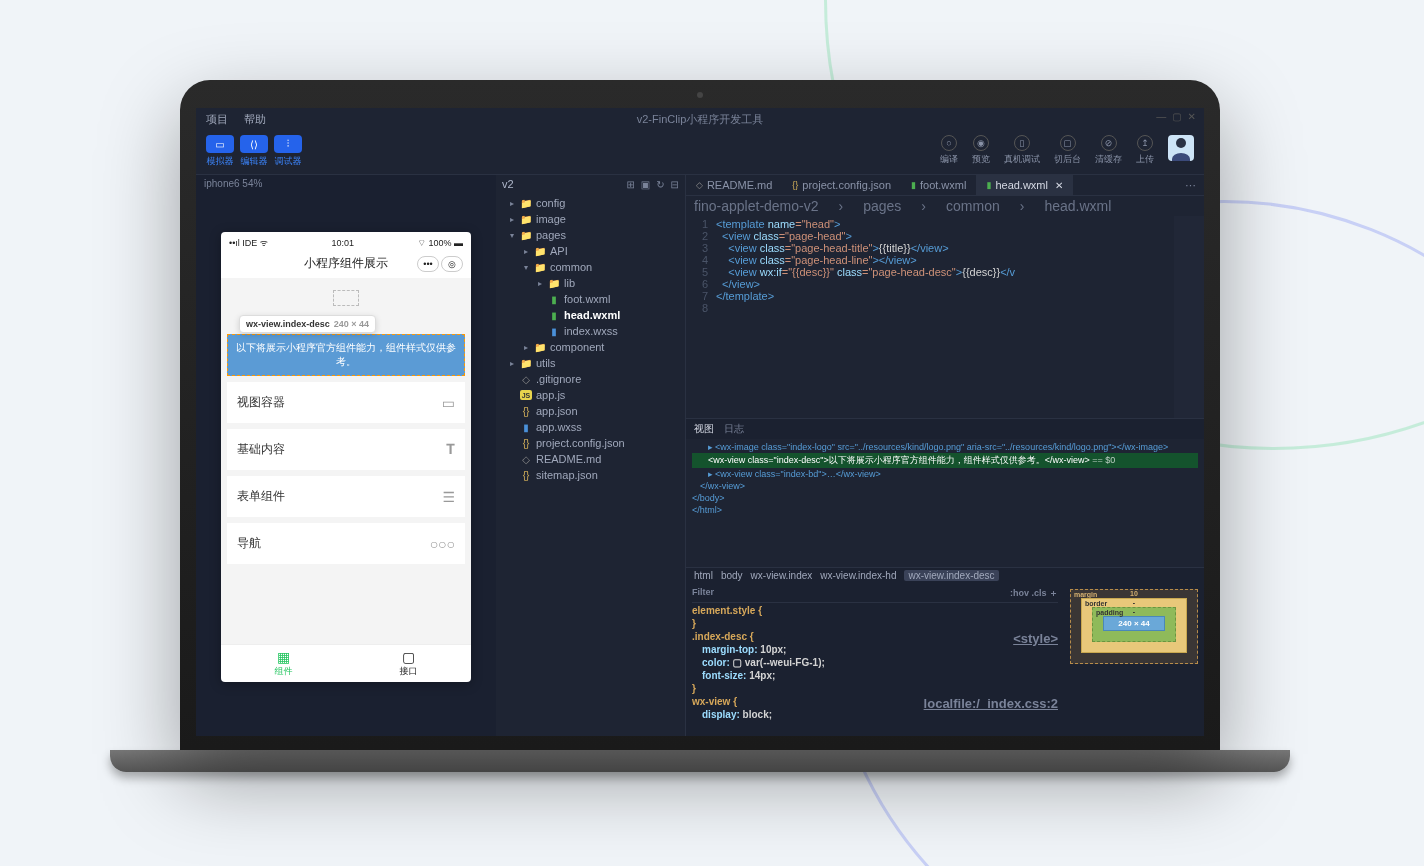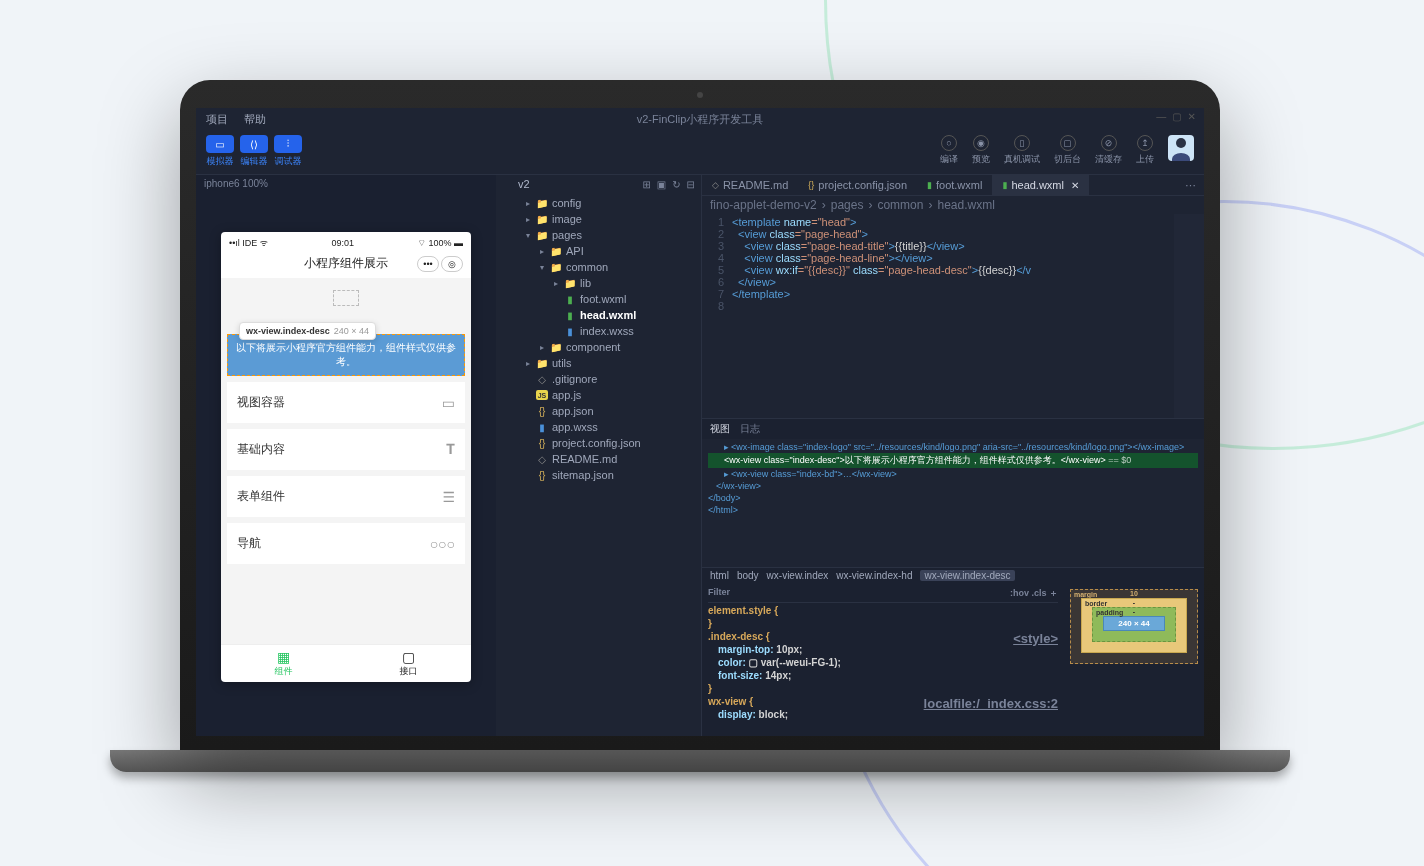--- a/index.html
+++ b/index.html
@@ -53,34 +53,34 @@
 
 
 .sim { width: 300px; background: #1a2030; display: flex; flex-direction: column; }
 .simbar { font-size: 10px; padding: 3px 8px; color: #7a8399; }
 .phone { margin: 40px auto 0; width: 250px; height: 450px; background: #fff; border-radius: 4px; box-shadow: 0 2px 12px rgba(0,0,0,0.3); display: flex; flex-direction: column; color: #222; overflow: hidden; }
 .statusbar { display: flex; justify-content: space-between; padding: 4px 8px 0; font-size: 9px; align-items: center; }
 .navbar { display: flex; justify-content: center; align-items: center; padding: 6px; font-size: 12px; font-weight: 500; position: relative; text-align: right; }
 .navbar .menu { position: absolute; right: 8px; display: flex; gap: 2px; }
 .navbar .mb { width: 22px; height: 16px; border: 1px solid #ccc; border-radius: 8px; font-size: 9px; display: flex; align-items: center; justify-content: center; }
 .phone-body { flex: 1; background: #f4f4f4; padding: 6px; display: flex; flex-direction: column; gap: 6px; position: relative; }
-.tooltip { position: absolute; top: 44px; left: 18px; background: #fff; border: 1px solid #ddd; border-radius: 4px; padding: 3px 6px; font-size: 9px; box-shadow: 0 2px 6px rgba(0,0,0,0.15); z-index: 5; }
+.tooltip { position: absolute; top: 37px; left: 18px; background: #fff; border: 1px solid #ddd; border-radius: 4px; padding: 3px 6px; font-size: 9px; box-shadow: 0 2px 6px rgba(0,0,0,0.15); z-index: 5; font-weight: bold; }
 .tooltip b { color: #333; }
 .tooltip span { color: #999; margin-left: 4px; }
 .imgph { height: 16px; width: 26px; margin: 6px auto 0; border: 1px dashed #bbb; }
 .hilite { background: #5b9bd5; color: #fff; padding: 6px; font-size: 10px; text-align: center; margin-top: 22px; border: 1px dashed #f90; }
 .row { background: #fff; padding: 12px 10px; display: flex; justify-content: space-between; align-items: center; font-size: 12px; color: #333; }
 .row .ri { color: #999; font-size: 14px; }
 .tabbar { display: flex; border-top: 1px solid #eee; }
 .tabbar .ti { flex: 1; text-align: center; padding: 4px; font-size: 9px; }
 .tabbar .ti.active { color: #22c55e; }
 .tabbar .tico { font-size: 14px; display: block; }
 
 
-.explorer { width: 190px; background: #1e2433; border-right: 1px solid #2a3142; display: flex; flex-direction: column; margin-left: 16px; }
+.explorer { width: 190px; background: #1e2433; border-right: 1px solid #2a3142; display: flex; flex-direction: column; }
 .exphdr { display: flex; justify-content: space-between; align-items: center; padding: 3px 6px; font-size: 11px; color: #b0b8cc; }
 .exphdr .hicons { display: flex; gap: 6px; font-size: 10px; color: #7a8399; }
 .tree { flex: 1; overflow: hidden; font-size: 11px; padding: 2px 0; }
 .tn { display: flex; align-items: center; gap: 4px; padding: 2px 4px; cursor: pointer; white-space: nowrap; }
 .tn .arr { width: 8px; font-size: 8px; text-align: center; color: #7a8399; }
 .tn .fico { width: 12px; text-align: center; font-size: 10px; }
 .folder { color: #4a90d9; }
 .fjs { color: #e8d44d; background: #e8d44d; border-radius: 2px; width: 12px; height: 10px; font-size: 7px; display: inline-flex; align-items: center; justify-content: center; color: #333; font-weight: bold; }
 .fjson { color: #d4b05a; font-size: 9px; }
 .fwxml { color: #4caf50; font-size: 9px; }
@@ -88,21 +88,21 @@
 .fmd { color: #888; font-size: 9px; }
 .d1 { padding-left: 12px; } .d2 { padding-left: 26px; } .d3 { padding-left: 40px; }
 
 
 .edcol { flex: 1; display: flex; flex-direction: column; min-width: 0; }
 .tabs { display: flex; background: #1e2433; border-bottom: 1px solid #2a3142; font-size: 11px; align-items: center; }
 .tab { padding: 4px 10px; display: flex; align-items: center; gap: 4px; color: #8a93a8; cursor: pointer; }
 .tab.active { background: #2a3142; color: #d4d8e3; }
 .tab .cls { font-size: 10px; margin-left: 3px; }
 .tabs .dots { margin-left: auto; padding: 0 8px; color: #7a8399; }
-.crumbs { font-size: 12px; padding: 2px 8px; color: #6a7388; display: flex; gap: 5px; }
+.crumbs { font-size: 14px; padding: 2px 8px; color: #6a7388; display: flex; gap: 20px; }
 .editor { flex: 1; background: #1e2433; padding: 2px 0; overflow: hidden; font-family: Consolas, monospace; font-size: 11px; position: relative; }
 .minimap { position: absolute; right: 0; top: 0; width: 30px; height: 100%; background: #232a3c; opacity: 0.5; }
 .ln { display: flex; }
 .ln .num { width: 30px; text-align: right; color: #4a5468; padding-right: 8px; flex-shrink: 0; }
 .ln .code { white-space: pre; }
 .tag { color: #569cd6; } .attr { color: #9cdcfe; } .str { color: #ce9178; } .txt { color: #d4d4d4; }
 
 
 .devtools { height: 318px; background: #1b2130; border-top: 1px solid #2a3142; display: flex; flex-direction: column; }
 .dttabs { display: flex; gap: 10px; padding: 3px 8px; font-size: 10px; }
@@ -196,25 +196,25 @@
               <div class="ico">↥</div>
               <span>上传</span>
             </div>
         <div class="avatar"></div>
       </div>
     </div>
 
     <div class="workarea">
 
       <div class="sim">
-        <div class="simbar">iphone6 100%</div>
+        <div class="simbar">iphone6 54%</div>
         <div class="phone">
           <div class="statusbar">
             <span><span>••ıl </span><span>IDE</span><span> ᯤ</span></span>
-            <span>09:01</span>
+            <span>10:01</span>
             <span><span>⌔ </span><span>100%</span><span> ▬</span></span>
           </div>
           <div class="navbar">
             <span>小程序组件展示</span>
             <div class="menu">
                   <div class="mb">•••</div>
                   <div class="mb">◎</div>
                 </div>
           </div>
           <div class="phone-body">

